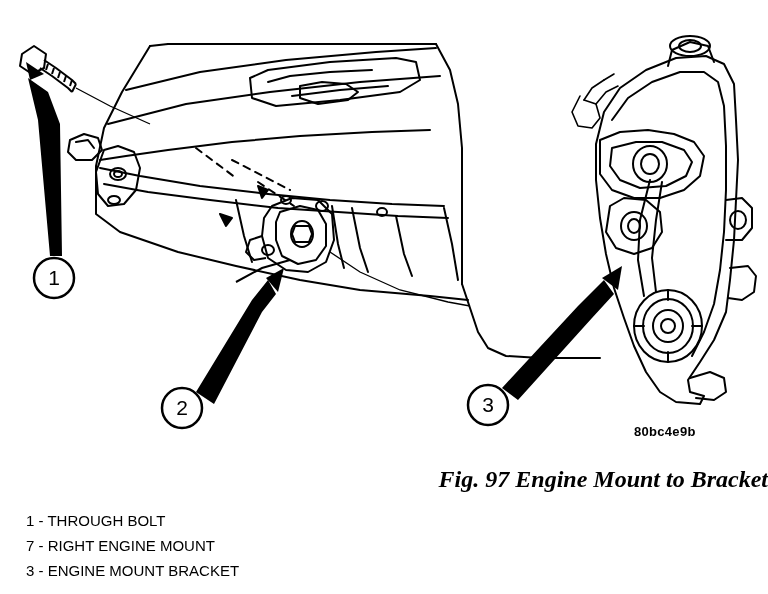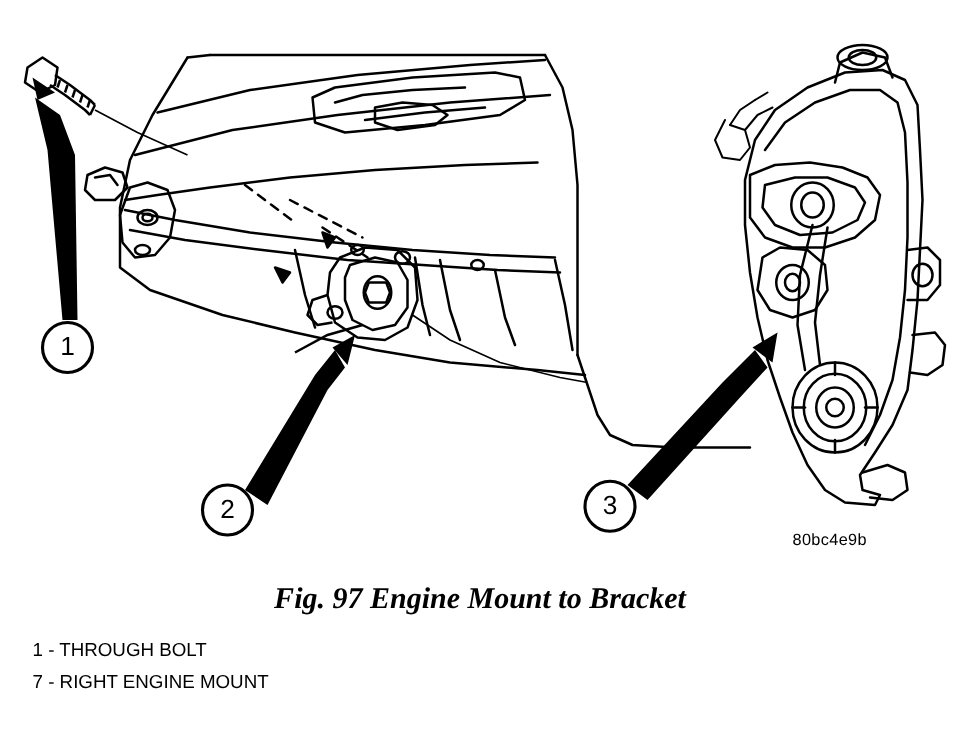--- a/index.html
+++ b/index.html
@@ -42,31 +42,31 @@
   #callout-1-label { left: 34px; top: 258px; }
   #callout-2-label { left: 162px; top: 388px; }
   #callout-3-label { left: 468px; top: 385px; }
 
   #part-code {
     position: absolute;
     left: 634px;
     top: 424px;
     font-family: "Liberation Sans", sans-serif;
     font-size: 13px;
-    font-weight: normal;
+    font-weight: bold;
     color: #000000;
     letter-spacing: 0.3px;
   }
 
   #fig-caption {
     position: absolute;
     left: 0;
     top: 466px;
     width: 768px;
-    text-align: center;
+    text-align: right;
     font-family: "Liberation Serif", serif;
     font-style: italic;
     font-weight: bold;
     font-size: 24px;
     color: #000000;
   }
 
   #legend {
     position: absolute;
     left: 26px;
@@ -240,15 +240,16 @@
     <div class="callout-label" id="callout-3-label">3</div>
 
     <div id="part-code">80bc4e9b</div>
   </div>
 
   <div id="fig-caption">Fig. 97 Engine Mount to Bracket</div>
 
   <div id="legend">
     <div class="legend-item">1 - THROUGH BOLT</div>
     <div class="legend-item">7 - RIGHT ENGINE MOUNT</div>
+    <div class="legend-item">3 - ENGINE MOUNT BRACKET</div>
   </div>
 
 </div>
 
 </body></html>

